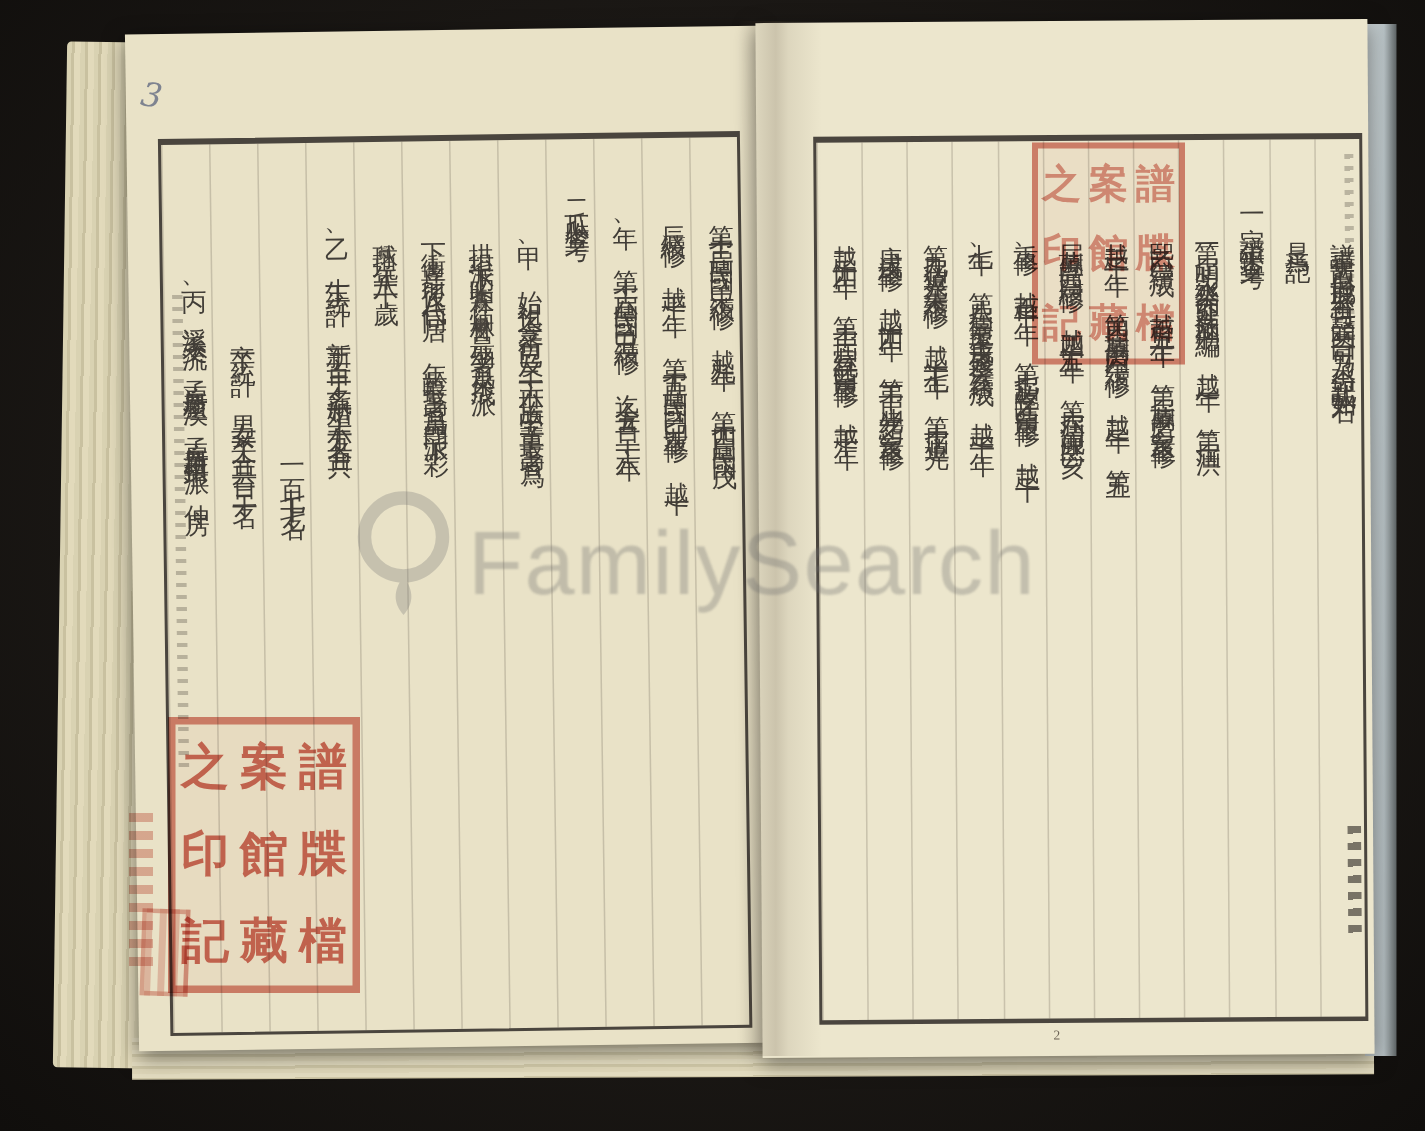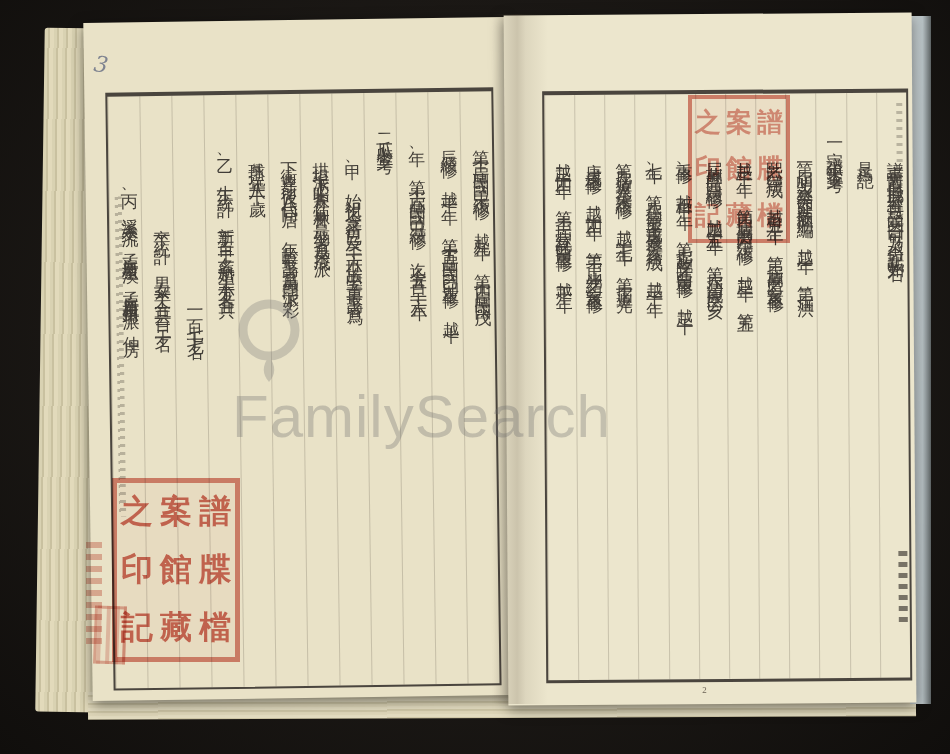--- a/index.html
+++ b/index.html
@@ -60,21 +60,21 @@
     transform:rotate(2deg);
     background:repeating-linear-gradient(90deg,rgba(205,90,75,.4) 0 4px,transparent 4px 9px);}
 
   
   .pageno{position:absolute;left:194px;bottom:9px;font-size:9px;color:#6b6355;letter-spacing:2px;}
   .handwritten{position:absolute;left:94px;top:52px;font-size:22px;color:#7e8390;
     font-style:italic;transform:rotate(9deg);font-family:"DejaVu Serif",serif;}
 
   
   .watermark{position:absolute;left:232px;top:290px;width:540px;height:120px;
-    pointer-events:none;display:flex;align-items:flex-start;z-index:9;flex-direction:column;}
+    pointer-events:none;display:flex;align-items:flex-end;z-index:9;}
   .wm-logo{width:74px;height:92px;flex:0 0 auto;opacity:.30;margin-right:6px;}
   .wm-text{font-family:"Liberation Sans","DejaVu Sans",sans-serif;font-size:60px;
     color:rgba(110,110,110,.32);letter-spacing:1px;filter:blur(.7px);white-space:nowrap;}
 </style>
 </head>
 <body>
 
 <div class="photo">
 
   <div class="stack-left"></div>

